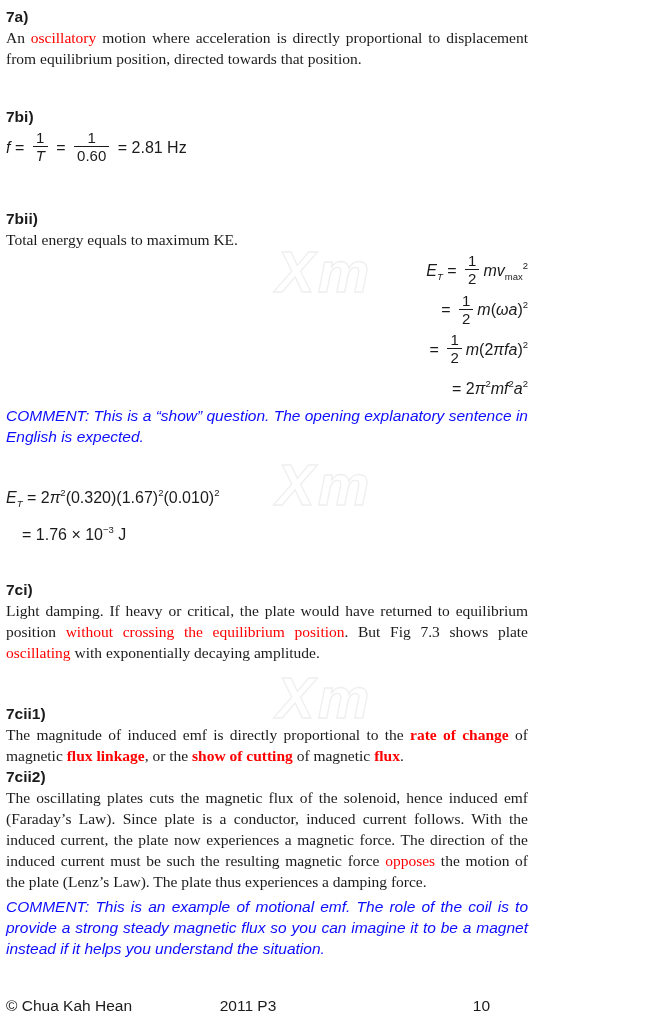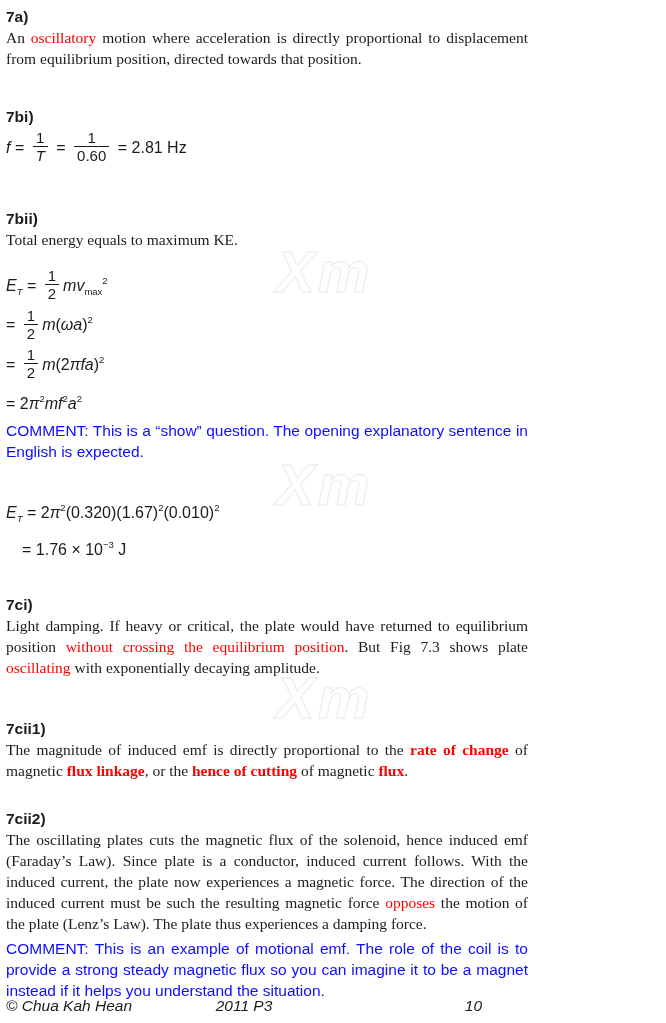--- a/index.html
+++ b/index.html
@@ -23,50 +23,50 @@
     font-family:"Liberation Sans",sans-serif;
     font-style:italic;font-weight:700;font-size:58px;line-height:58px;
     letter-spacing:3px;
     color:#ffffff;
     -webkit-text-stroke:1.3px var(--wm);
     user-select:none;pointer-events:none;
   }
   .content{position:relative;z-index:1;padding:6px 6px 0 6px;}
   .h{font-weight:700;}
   .para{margin:0;text-align:justify;font-family:Liberation Serif, serif;}
-  .comment{margin:4px 0 0 0;color:var(--blue);text-align:justify;}
+  .comment{margin:4px 0 0 0;color:var(--blue);text-align:justify;font-style:italic;}
   .red{color:var(--red);}
   .redbold{color:var(--red);font-weight:700;}
   
   .sec-7bi{margin-top:37px;}
   .sec-7bii{margin-top:42px;}
   .sec-7biii{margin-top:34px;}
   .sec-7ci{margin-top:32px;}
   .sec-7cii1{margin-top:40px;}
-  .sec-7cii2{margin-top:27px;}
+  .sec-7cii2{}
   
   .mathline{font-size:16px;line-height:24px;margin:2px 0;white-space:nowrap;}
   .mathline.first{margin-top:4px;}
-  .eqblock{margin-top:19px;}
+  .eqblock{margin-top:4px;text-align:right;}
   .eqblock .mathline{margin:4px 0;}
   .eq-indent{margin-left:16px;}
   .m-it{font-style:italic;}
   .m-rm{font-style:normal;}
   .m-sub{font-size:9.5px;vertical-align:-4px;letter-spacing:0;}
   .m-sup{font-size:9.5px;vertical-align:7px;}
   .frac{
     display:inline-flex;flex-direction:column;align-items:center;
     vertical-align:middle;margin:0 4px;line-height:17px;font-size:15px;
     transform:translateY(-2px);
   }
   .frac .num{padding:0 3px;}
   .frac .den{border-top:1.6px solid currentColor;padding:0 3px;}
   .footer{
-    position:absolute;z-index:1;top:995px;left:6px;right:52px;
-    display:flex;align-items:flex-start;font-style:italic;
+    position:absolute;z-index:1;top:995px;left:6px;right:44px;
+    display:flex;align-items:flex-start;
   }
   .footer .f-left{flex:1;text-align:left;}
   .footer .f-center{flex:0 0 auto;text-align:center;}
   .footer .f-right{flex:1;text-align:right;}
 </style>
 </head>
 <body>
 
 <div class="page">
 
@@ -118,21 +118,21 @@
       <div class="mathline eq-indent"><span class="m-rm">= 1.76 × 10</span><span class="m-sup">−3</span><span class="m-rm"> J</span></div>
     </section>
 
     <section class="sec-7ci">
       <div class="h">7ci)</div>
       <p class="para"><span>Light damping. If heavy or critical, the plate would have returned to equilibrium position </span><span class="red">without crossing the equilibrium position</span><span>. But Fig 7.3 shows plate </span><span class="red">oscillating</span><span> with exponentially decaying amplitude.</span></p>
     </section>
 
     <section class="sec-7cii1">
       <div class="h">7cii1)</div>
-      <p class="para"><span>The magnitude of induced emf is directly proportional to the </span><span class="redbold">rate of change</span><span> of magnetic </span><span class="redbold">flux linkage</span><span>, or the </span><span class="redbold">hence of cutting</span><span> of magnetic </span><span class="redbold">flux</span><span>.</span></p>
+      <p class="para"><span>The magnitude of induced emf is directly proportional to the </span><span class="redbold">rate of change</span><span> of magnetic </span><span class="redbold">flux linkage</span><span>, or the </span><span class="redbold">show of cutting</span><span> of magnetic </span><span class="redbold">flux</span><span>.</span></p>
     </section>
 
     <section class="sec-7cii2">
       <div class="h">7cii2)</div>
       <p class="para"><span>The oscillating plates cuts the magnetic flux of the solenoid, hence induced emf (Faraday’s Law). Since plate is a conductor, induced current follows. With the induced current, the plate now experiences a magnetic force. The direction of the induced current must be such the resulting magnetic force </span><span class="red">opposes</span><span> the motion of the plate (Lenz’s Law). The plate thus experiences a damping force.</span></p>
       <p class="comment">COMMENT: This is an example of motional emf. The role of the coil is to provide a strong steady magnetic flux so you can imagine it to be a magnet instead if it helps you understand the situation.</p>
     </section>
 
   </div>
 

